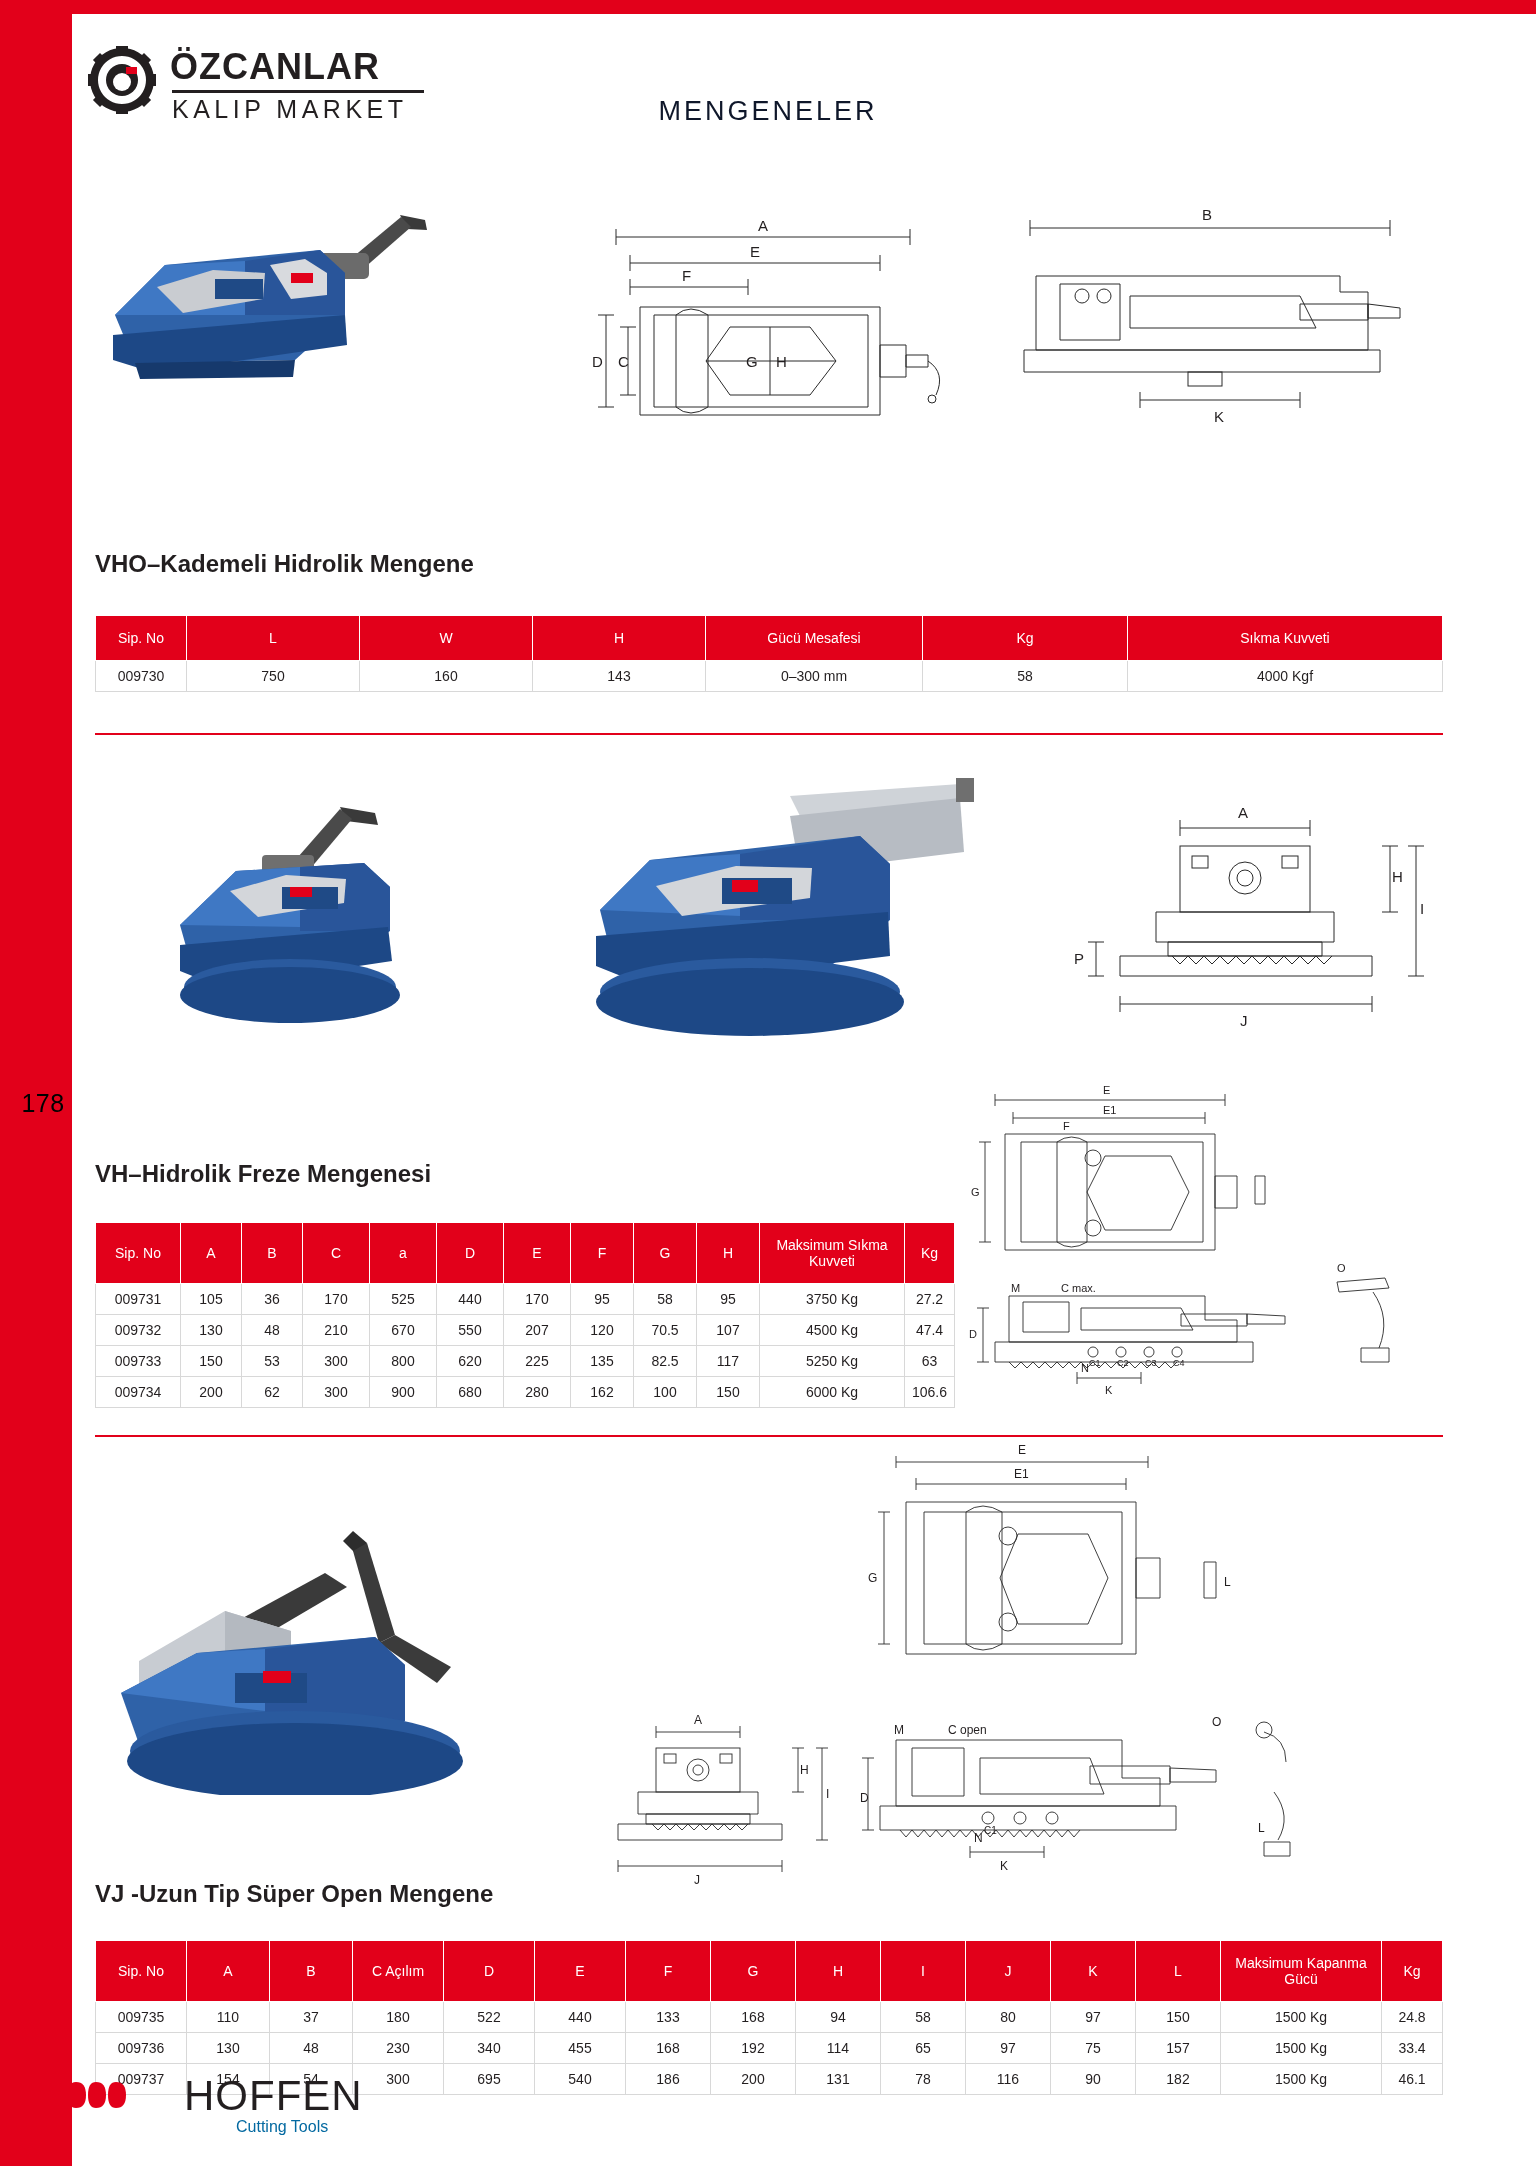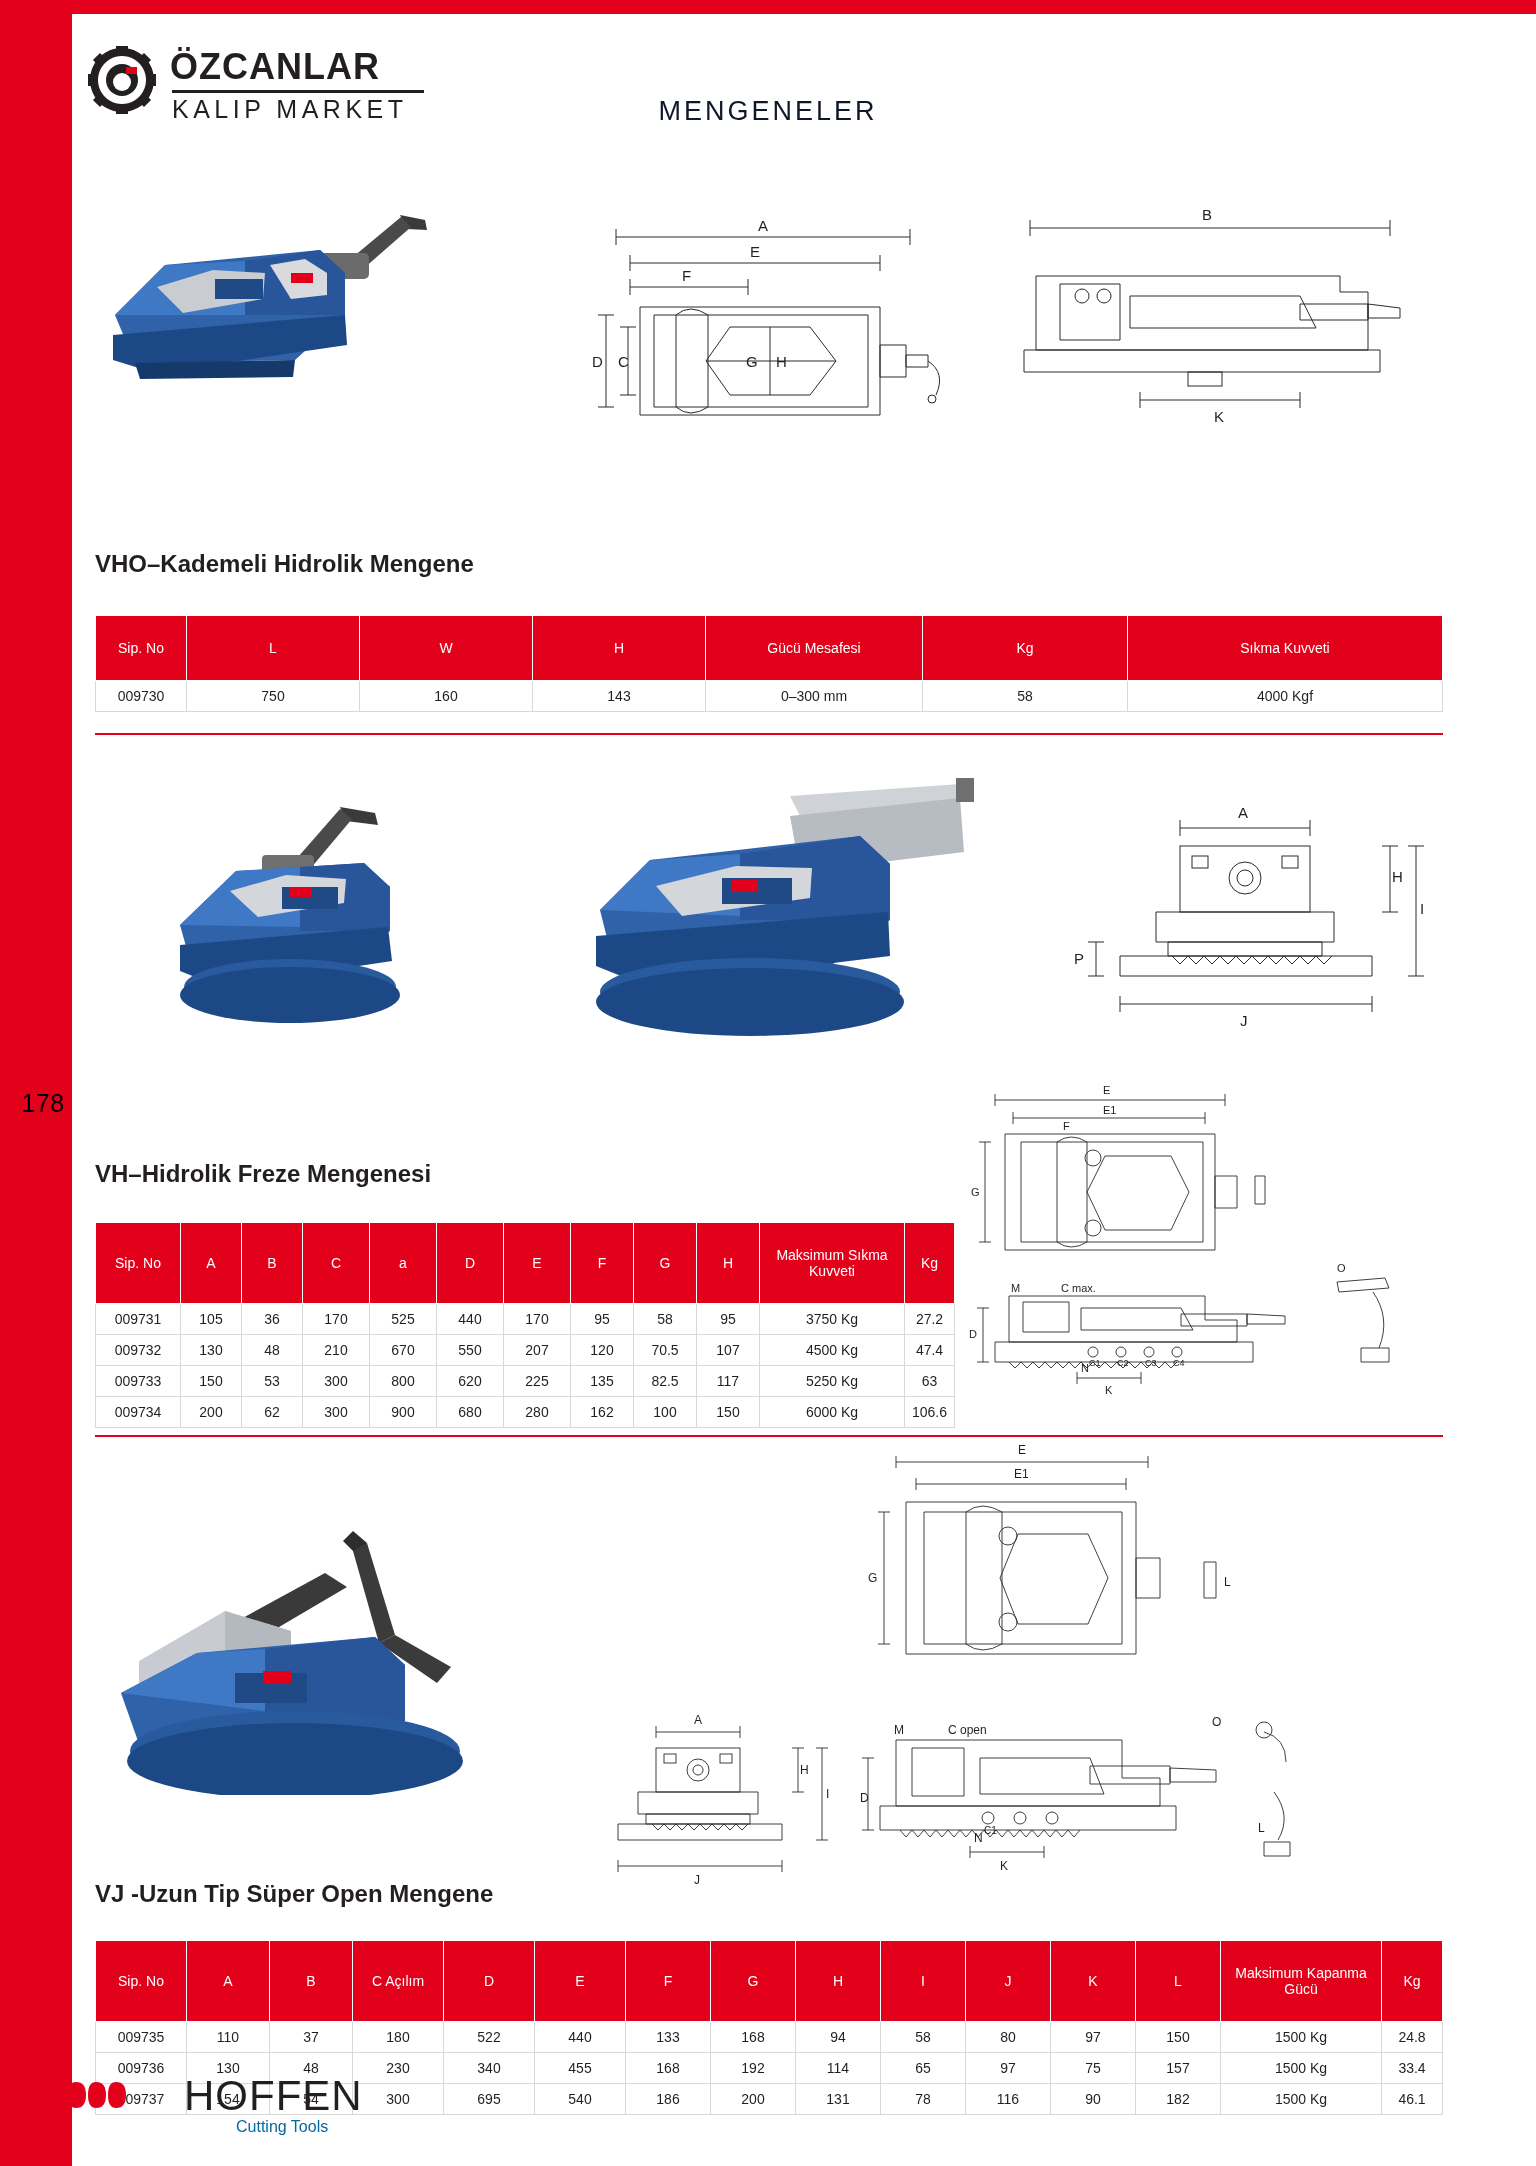--- a/index.html
+++ b/index.html
@@ -121,21 +121,21 @@
     position: absolute;
     border-collapse: collapse;
     font-size: 14px;
   }
   table.spec th {
     background: #e2001a;
     color: #ffffff;
     font-weight: normal;
     border: 1px solid #ffffff;
     text-align: center;
-    padding: 24px 2px;
+    padding: 14px 2px;
     line-height: 1.15;
   }
   table.spec td {
     border: 1px solid #d8d8d8;
     text-align: center;
     padding: 7px 2px;
     color: #231f20;
     background: #ffffff;
   }
   

